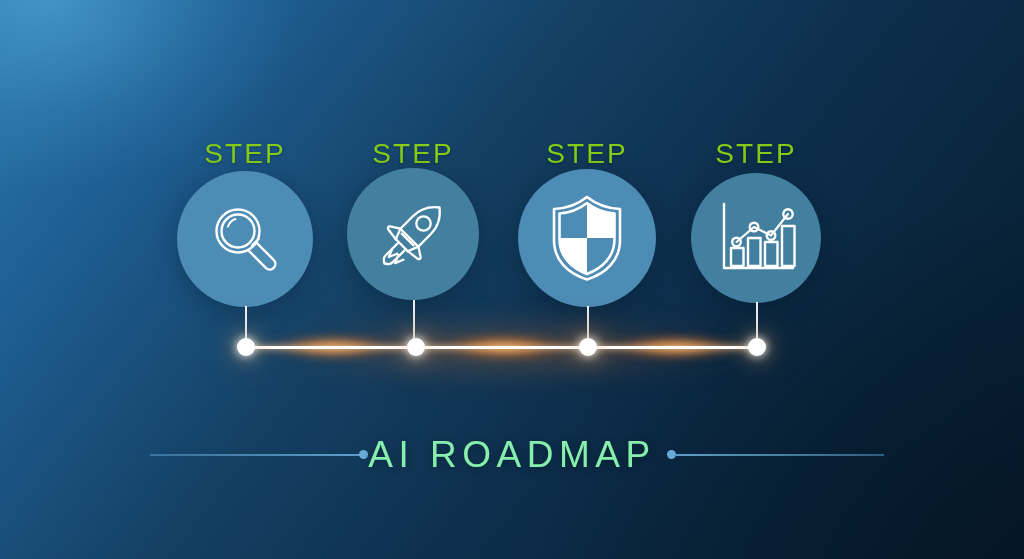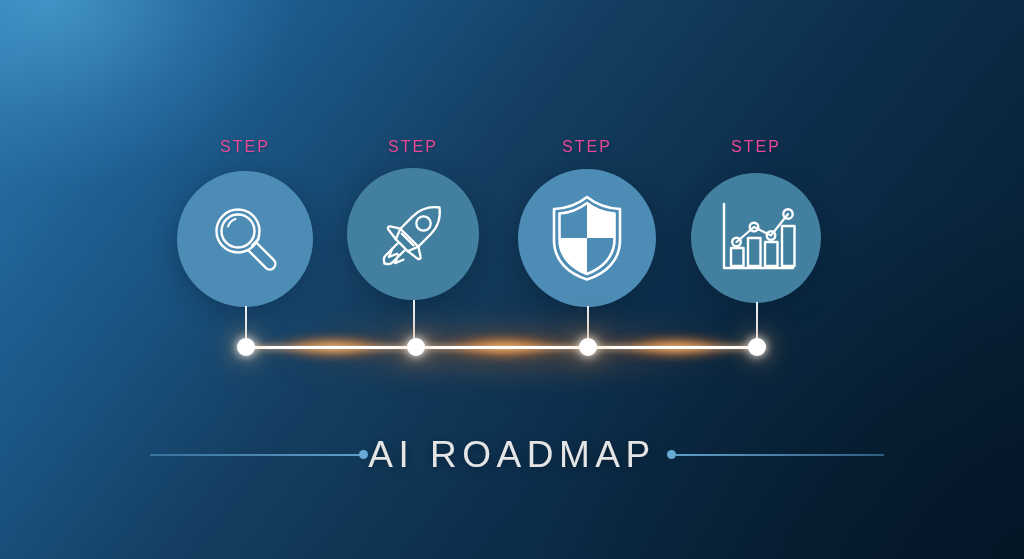--- a/index.html
+++ b/index.html
@@ -31,22 +31,22 @@
       radial-gradient(ellipse 700px 520px at 100% 100%, rgba(3,16,30,0.55) 0%, rgba(0,0,0,0) 70%);
     pointer-events:none;
   }
   #content{ position:absolute; inset:0; z-index:3; }
 
   
   .step-node{ position:absolute; }
   .step-label{
     position:absolute;
     width:160px; text-align:center;
-    color:#ec4899;
-    font-size:16px;
+    color:#84cc16;
+    font-size:28px;
     letter-spacing:2.1px;
     font-weight:400;
     text-shadow:0 1px 3px rgba(0,0,0,0.28);
     white-space:nowrap;
   }
   .step-circle{
     position:absolute;
     border-radius:50%;
     display:flex; align-items:center; justify-content:center;
     box-shadow:0 6px 26px rgba(3,20,38,0.30);
@@ -97,21 +97,21 @@
   }
 
   
   #title-row{
     position:absolute;
     left:0; top:428px; width:1024px; height:62px;
   }
   .title-text{
     position:absolute; left:0; top:0; width:1024px;
     text-align:center;
-    color:#e5e5e5;
+    color:#86efac;
     font-size:37px;
     letter-spacing:5.5px;
     font-weight:400;
     text-shadow:0 2px 8px rgba(0,0,0,0.35);
     white-space:nowrap;
   }
   .title-rule{
     position:absolute;
     height:2px;
     background:linear-gradient(90deg, rgba(92,160,206,0.95), rgba(92,160,206,0.95));

